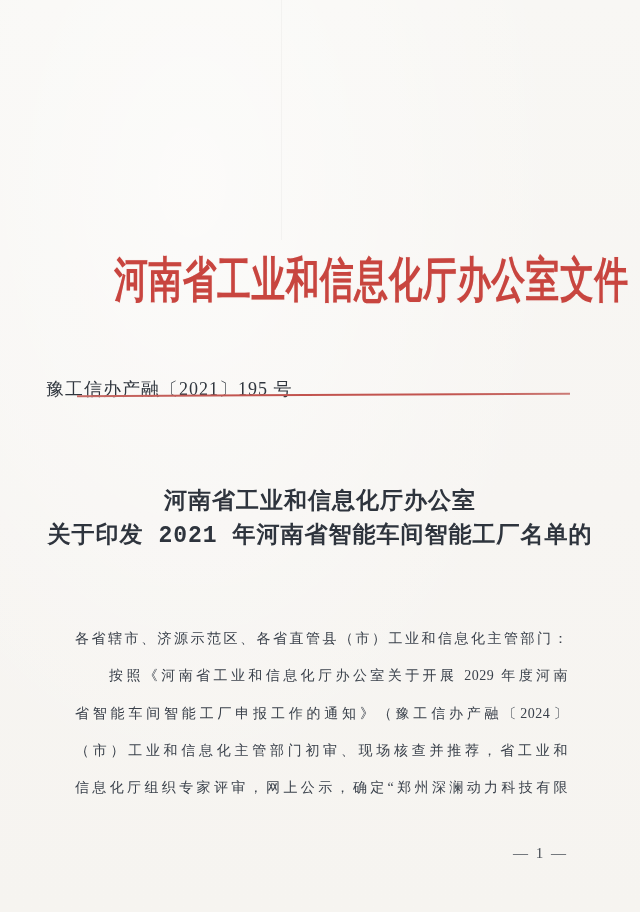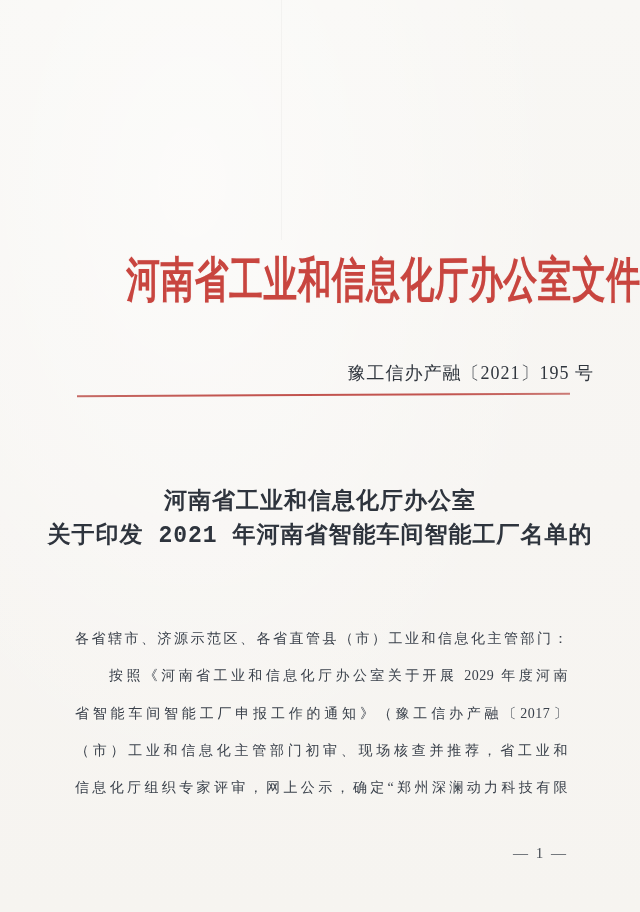--- a/index.html
+++ b/index.html
@@ -27,43 +27,43 @@
     top: 0;
     width: 1px;
     height: 240px;
     background: rgba(120,120,120,0.06);
   }
 
   
   .banner {
     position: absolute;
     top: 248px;
-    left: 16px;
+    left: 4px;
     width: 604px;
     text-align: left;
     white-space: nowrap;
   }
   .banner-text {
     display: inline-block;
     font-size: 48px;
     font-weight: 900;
     letter-spacing: 1px;
     color: #c8453f;
     transform: scaleX(0.70);
     transform-origin: 50% 50%;
     text-shadow: 0 0 1px rgba(200,69,63,0.35);
   }
 
   
   .doc-number {
     position: absolute;
-    top: 361px;
+    top: 377px;
     left: 46px;
     width: 548px;
-    text-align: right;
+    text-align: left;
     font-size: 18px;
     color: #30363e;
     letter-spacing: 1px;
   }
 
   
   .red-rule {
     position: absolute;
     top: 394px;
     left: 77px;
@@ -136,20 +136,20 @@
   <div class="red-rule"></div>
 
   <div class="title-block">
     <div>河南省工业和信息化厅办公室</div>
     <div>关于印发 2021 年河南省智能车间智能工厂名单的</div>
   </div>
 
   <div class="body-block">
     <div class="body-line">各省辖市、济源示范区、各省直管县（市）工业和信息化主管部门：</div>
     <div class="body-line indent">按照《河南省工业和信息化厅办公室关于开展 2029 年度河南</div>
-    <div class="body-line">省智能车间智能工厂申报工作的通知》（豫工信办产融〔2017〕</div>
+    <div class="body-line">省智能车间智能工厂申报工作的通知》（豫工信办产融〔2024〕</div>
     <div class="body-line">（市）工业和信息化主管部门初审、现场核查并推荐，省工业和</div>
     <div class="body-line">信息化厅组织专家评审，网上公示，确定“郑州深澜动力科技有限</div>
   </div>
 
   <div class="page-number">— 1 —</div>
 
 </div>
 
 </body></html>

